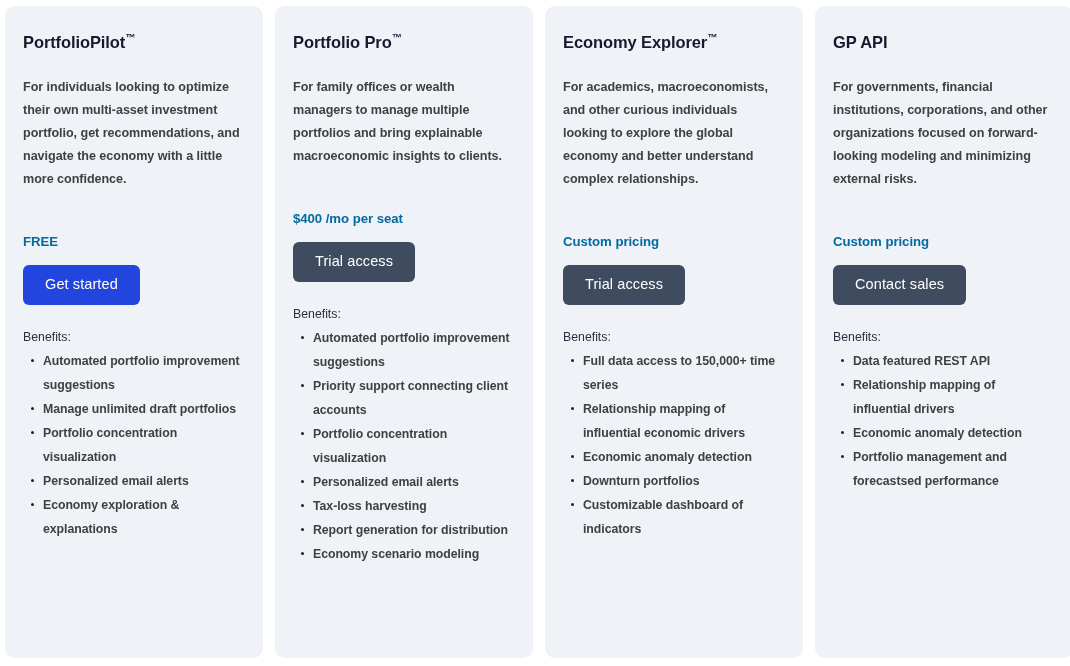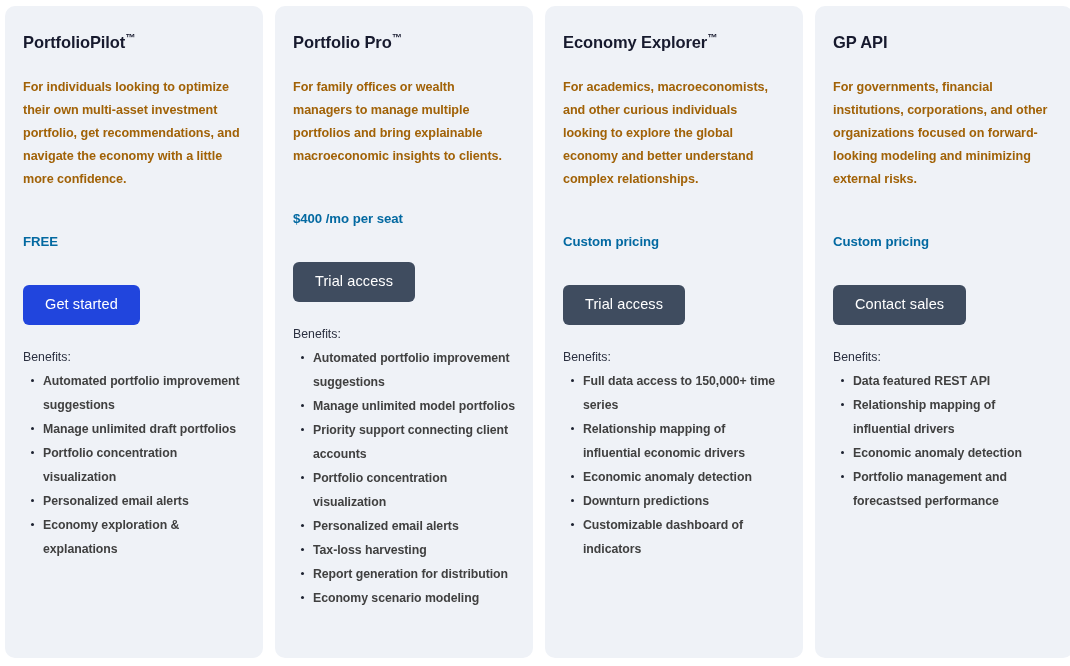--- a/index.html
+++ b/index.html
@@ -48,21 +48,21 @@
   }
   .plan-title .tm {
     font-size: 10px;
     vertical-align: super;
     font-weight: bold;
   }
 
   .plan-desc {
     font-size: 12.6px;
     font-weight: bold;
-    color: #a16207;
+    color: #404040;
     line-height: 1.82;
     margin: 0;
     letter-spacing: -0.05px;
   }
 
   .plan-price {
     font-size: 13.2px;
     font-weight: bold;
     color: #0369a1;
     letter-spacing: -0.05px;
@@ -86,21 +86,20 @@
     border: none;
     border-radius: 6px;
     font-family: "Liberation Sans", sans-serif;
     font-size: 14.5px;
     font-weight: normal;
     color: #ffffff;
     padding: 12px 22px;
     cursor: pointer;
     line-height: 1.1;
     letter-spacing: 0.1px;
-    margin-top: 20px;
   }
   .cta-primary {
     background: #2145dd;
   }
   .cta-secondary {
     background: #3f4c5f;
   }
 
   .benefits-label {
     font-size: 12.3px;
@@ -163,21 +162,20 @@
     <p class="plan-desc">For family offices or wealth managers to manage multiple portfolios and bring explainable macroeconomic insights to clients.</p>
     <div class="price-slot">
       <p class="plan-price">$400 /mo per seat</p>
     </div>
     <div class="cta-slot">
       <button class="cta-button cta-secondary">Trial access</button>
     </div>
     <p class="benefits-label">Benefits:</p>
     <ul class="benefits-list">
       <li><span class="bullet"></span><span>Automated portfolio improvement suggestions</span></li>
-      <li><span class="bullet"></span><span>Manage unlimited model portfolios</span></li>
       <li><span class="bullet"></span><span>Priority support connecting client accounts</span></li>
       <li><span class="bullet"></span><span>Portfolio concentration visualization</span></li>
       <li><span class="bullet"></span><span>Personalized email alerts</span></li>
       <li><span class="bullet"></span><span>Tax-loss harvesting</span></li>
       <li><span class="bullet"></span><span>Report generation for distribution</span></li>
       <li><span class="bullet"></span><span>Economy scenario modeling</span></li>
     </ul>
   </div>
 
   <div class="plan-card">
@@ -187,21 +185,21 @@
       <p class="plan-price">Custom pricing</p>
     </div>
     <div class="cta-slot">
       <button class="cta-button cta-secondary">Trial access</button>
     </div>
     <p class="benefits-label">Benefits:</p>
     <ul class="benefits-list">
       <li><span class="bullet"></span><span>Full data access to 150,000+ time series</span></li>
       <li><span class="bullet"></span><span>Relationship mapping of influential economic drivers</span></li>
       <li><span class="bullet"></span><span>Economic anomaly detection</span></li>
-      <li><span class="bullet"></span><span>Downturn predictions</span></li>
+      <li><span class="bullet"></span><span>Downturn portfolios</span></li>
       <li><span class="bullet"></span><span>Customizable dashboard of indicators</span></li>
     </ul>
   </div>
 
   <div class="plan-card">
     <h2 class="plan-title"><span>GP API</span><span class="tm"></span></h2>
     <p class="plan-desc">For governments, financial institutions, corporations, and other organizations focused on forward-looking modeling and minimizing external risks.</p>
     <div class="price-slot">
       <p class="plan-price">Custom pricing</p>
     </div>

